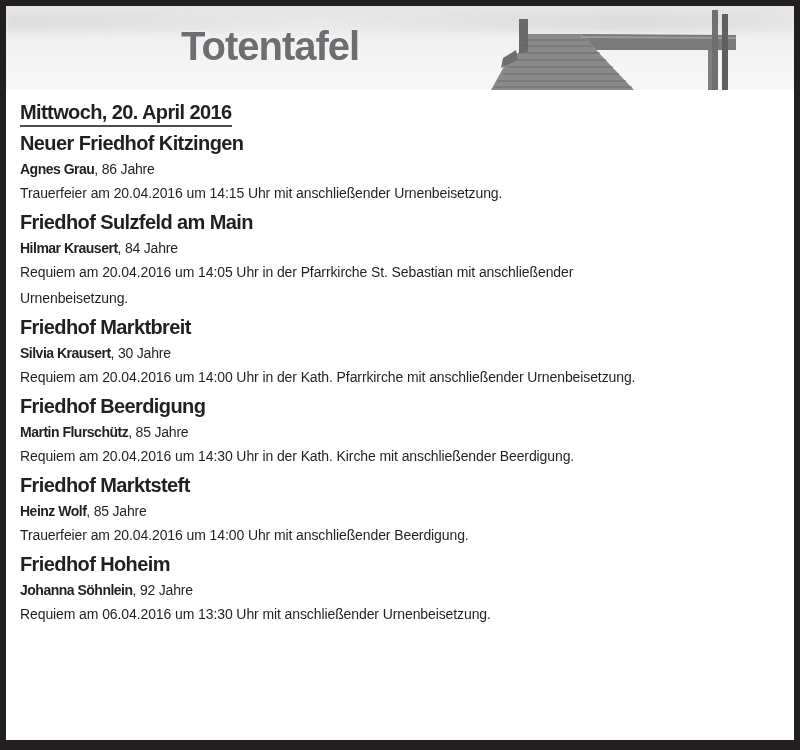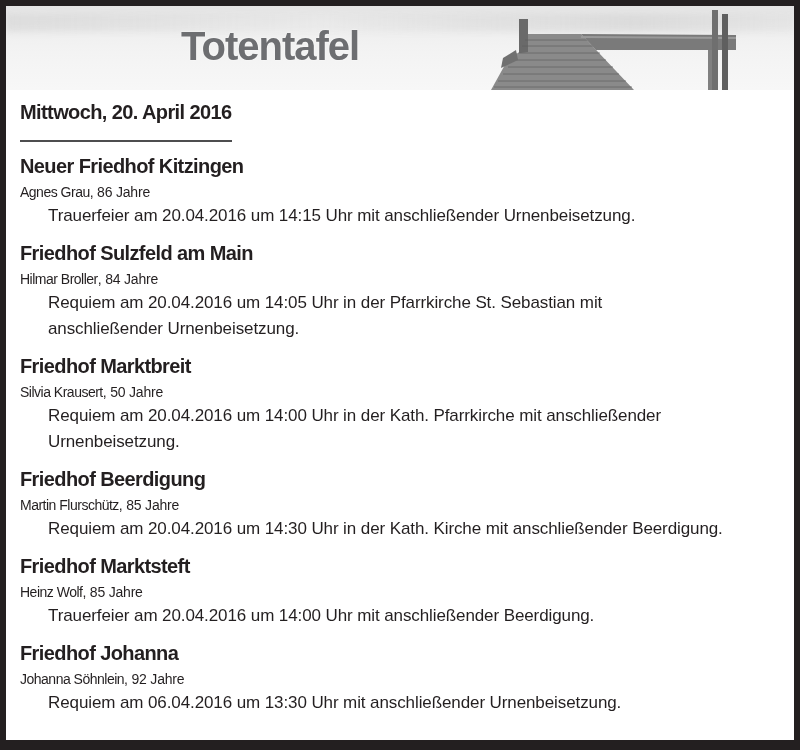--- a/index.html
+++ b/index.html
@@ -42,40 +42,39 @@
     .content {
       position: absolute; left: 14px; top: 90px; right: 10px;
       color: #231f20;
     }
     .date-heading {
       display: inline-block;
       font-size: 20px; font-weight: bold;
       letter-spacing: -0.6px;
       line-height: 24px;
       border-bottom: 2px solid #4d4d4f;
-      padding-bottom: 16px;
+      padding-bottom: 1px;
       margin-top: 4px;
     }
     .cemetery {
       font-size: 20px; font-weight: bold;
       letter-spacing: -0.6px;
       line-height: 24px;
-      margin-top: 12px;
+      margin-top: 4px;
     }
     .person {
       font-size: 14px; line-height: 20px;
       margin-top: 4px;
       letter-spacing: -0.2px;
     }
-    .person .name { font-weight: normal; letter-spacing: -0.5px; }
+    .person .name { font-weight: bold; letter-spacing: -0.5px; }
     .detail {
-      font-size: 17px; line-height: 26px;
+      font-size: 14px; line-height: 26px;
       letter-spacing: -0.1px;
       margin-top: 1px;
-      margin-left: 28px;
     }
     .entry { margin-bottom: 0; }
   </style>
 </head>
 <body>
 
 <div class="frame">
 
   <div class="banner">
     <div class="haze"></div>
@@ -111,42 +110,42 @@
     <div class="date-heading">Mittwoch, 20. April 2016</div>
 
     <div class="entry">
       <div class="cemetery">Neuer Friedhof Kitzingen</div>
       <div class="person"><span class="name">Agnes Grau</span><span>, 86 Jahre</span></div>
       <div class="detail">Trauerfeier am 20.04.2016 um 14:15 Uhr mit anschließender Urnenbeisetzung.</div>
     </div>
 
     <div class="entry">
       <div class="cemetery">Friedhof Sulzfeld am Main</div>
-      <div class="person"><span class="name">Hilmar Broller</span><span>, 84 Jahre</span></div>
+      <div class="person"><span class="name">Hilmar Krausert</span><span>, 84 Jahre</span></div>
       <div class="detail" style="width: 665px;">Requiem am 20.04.2016 um 14:05 Uhr in der Pfarrkirche St. Sebastian mit anschließender Urnenbeisetzung.</div>
     </div>
 
     <div class="entry">
       <div class="cemetery">Friedhof Marktbreit</div>
-      <div class="person"><span class="name">Silvia Krausert</span><span>, 50 Jahre</span></div>
+      <div class="person"><span class="name">Silvia Krausert</span><span>, 30 Jahre</span></div>
       <div class="detail">Requiem am 20.04.2016 um 14:00 Uhr in der Kath. Pfarrkirche mit anschließender Urnenbeisetzung.</div>
     </div>
 
 
     <div class="entry">
       <div class="cemetery">Friedhof Beerdigung</div>
       <div class="person"><span class="name">Martin Flurschütz</span><span>, 85 Jahre</span></div>
       <div class="detail">Requiem am 20.04.2016 um 14:30 Uhr in der Kath. Kirche mit anschließender Beerdigung.</div>
     </div>
 
     <div class="entry">
       <div class="cemetery">Friedhof Marktsteft</div>
       <div class="person"><span class="name">Heinz Wolf</span><span>, 85 Jahre</span></div>
       <div class="detail">Trauerfeier am 20.04.2016 um 14:00 Uhr mit anschließender Beerdigung.</div>
     </div>
 
     <div class="entry">
-      <div class="cemetery">Friedhof Johanna</div>
+      <div class="cemetery">Friedhof Hoheim</div>
       <div class="person"><span class="name">Johanna Söhnlein</span><span>, 92 Jahre</span></div>
       <div class="detail">Requiem am 06.04.2016 um 13:30 Uhr mit anschließender Urnenbeisetzung.</div>
     </div>
   </div>
 </div>
 
 </body></html>

